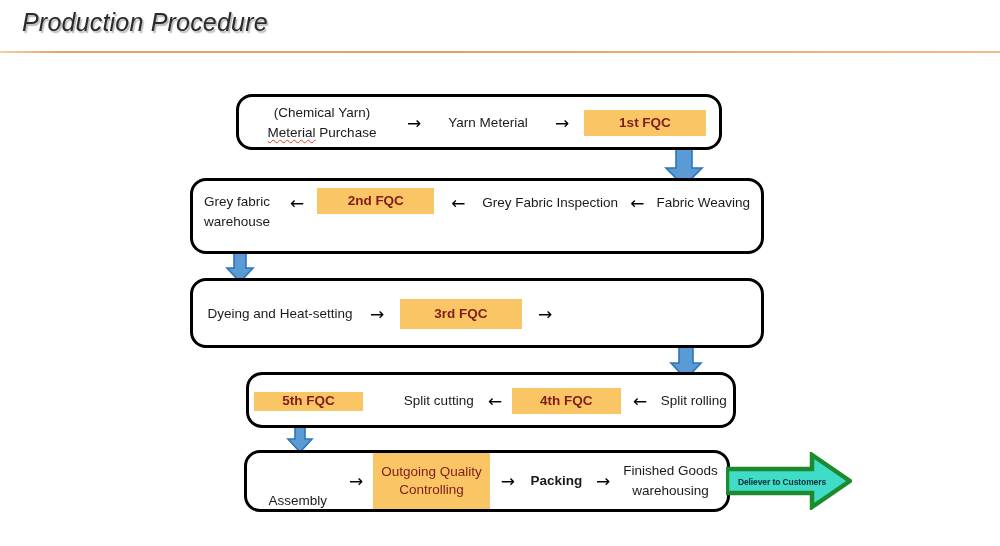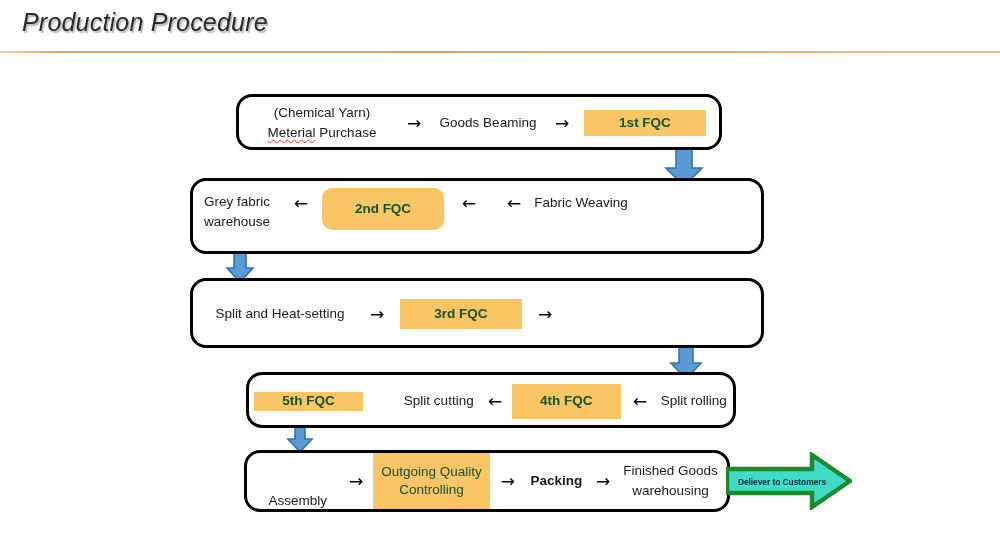--- a/index.html
+++ b/index.html
@@ -62,21 +62,21 @@
     white-space: nowrap;
     text-align: center;
   }
   .node.two-line { line-height: 1.45; }
   .node.left { text-align: left; }
 
   .fqc {
     background: #fac565;
     font-weight: bold;
     font-size: 13.5px;
-    color: #14532d;
+    color: #7f1d1d;
     text-align: center;
     display: flex;
     align-items: center;
     justify-content: center;
     line-height: 1.3;
   }
   .fqc.not-bold { font-weight: 400; }
 
   .arrow-h {
     font-size: 17px;
@@ -127,64 +127,65 @@
 <div id="slide-title">Production Procedure</div>
 <div id="title-rule"></div>
 
 <div class="row" style="left:236px; top:94px; width:486px; height:56px;"></div>
 <div class="row-inner" style="left:252px; top:100px; width:460px; height:46px;">
   <div class="node two-line" style="width:140px;">
     <div>(Chemical Yarn)</div>
     <div><span class="spell">Meterial</span><span> Purchase</span></div>
   </div>
   <div class="arrow-h" style="width:44px;">→</div>
-  <div class="node" style="width:104px;">Goods Beaming</div>
+  <div class="node" style="width:104px;">Yarn Meterial</div>
   <div class="arrow-h" style="width:44px;">→</div>
   <div class="fqc" style="width:122px; height:26px;">1st FQC</div>
 </div>
 
 <svg class="connector" style="left:662px; top:146px;" width="44" height="42" viewBox="0 0 44 42">
   <polygon points="14,0 30,0 30,22 40,22 22,40 4,22 14,22" fill="#5b9bd5" stroke="#2e75b6" stroke-width="1.6"></polygon>
 </svg>
 
 <div class="row" style="left:190px; top:178px; width:574px; height:76px;"></div>
 <div class="row-inner" style="left:204px; top:188px; width:546px; height:40px; align-items:flex-start;">
   <div class="node two-line left" style="width:76px; padding-top:4px;">
     <div>Grey fabric</div>
     <div>warehouse</div>
   </div>
   <div class="arrow-h" style="width:42px; padding-top:7px;">←</div>
-  <div class="fqc" style="width:122px; height:42px;border-radius:10px;">2nd FQC</div>
+  <div class="fqc" style="width:122px; height:26px;">2nd FQC</div>
   <div class="arrow-h" style="width:50px; padding-top:7px;">←</div>
+  <div class="node" style="width:140px; padding-top:6px;">Grey Fabric Inspection</div>
   <div class="arrow-h" style="width:40px; padding-top:7px;">←</div>
   <div class="node" style="width:94px; padding-top:6px;">Fabric Weaving</div>
 </div>
 
 <svg class="connector" style="left:224px; top:252px;" width="32" height="32" viewBox="0 0 32 32">
   <polygon points="10,0 22,0 22,16 29,16 16,30 3,16 10,16" fill="#5b9bd5" stroke="#2e75b6" stroke-width="1.6"></polygon>
 </svg>
 
 <div class="row" style="left:190px; top:278px; width:574px; height:70px;"></div>
 <div class="row-inner" style="left:206px; top:296px; width:546px; height:36px;">
-  <div class="node" style="width:148px;">Split and Heat-setting</div>
+  <div class="node" style="width:148px;">Dyeing and Heat-setting</div>
   <div class="arrow-h" style="width:46px;">→</div>
   <div class="fqc" style="width:122px; height:30px;">3rd FQC</div>
   <div class="arrow-h" style="width:46px;">→</div>
 </div>
 
 <svg class="connector" style="left:668px; top:345px;" width="36" height="36" viewBox="0 0 36 36">
   <polygon points="11,0 25,0 25,18 33,18 18,34 3,18 11,18" fill="#5b9bd5" stroke="#2e75b6" stroke-width="1.6"></polygon>
 </svg>
 
 <div class="row" style="left:246px; top:372px; width:490px; height:56px;"></div>
 <div class="row-inner" style="left:254px; top:385px; width:474px; height:32px;">
   <div class="fqc" style="width:118px; height:19px;">5th FQC</div>
   <div class="node" style="width:86px;padding-left:36px;">Split cutting</div>
   <div class="arrow-h" style="width:36px;">←</div>
-  <div class="fqc" style="width:118px; height:35px;">4th FQC</div>
+  <div class="fqc" style="width:118px; height:26px;">4th FQC</div>
   <div class="arrow-h" style="width:42px;">←</div>
   <div class="node" style="width:74px;">Split rolling</div>
 </div>
 
 <svg class="connector" style="left:286px; top:424px;" width="28" height="30" viewBox="0 0 28 30">
   <polygon points="9,0 19,0 19,15 26,15 14,28 2,15 9,15" fill="#5b9bd5" stroke="#2e75b6" stroke-width="1.6"></polygon>
 </svg>
 
 <div class="row" style="left:244px; top:450px; width:486px; height:62px;"></div>
 <div class="row-inner" style="left:256px; top:456px; width:466px; height:50px;">

